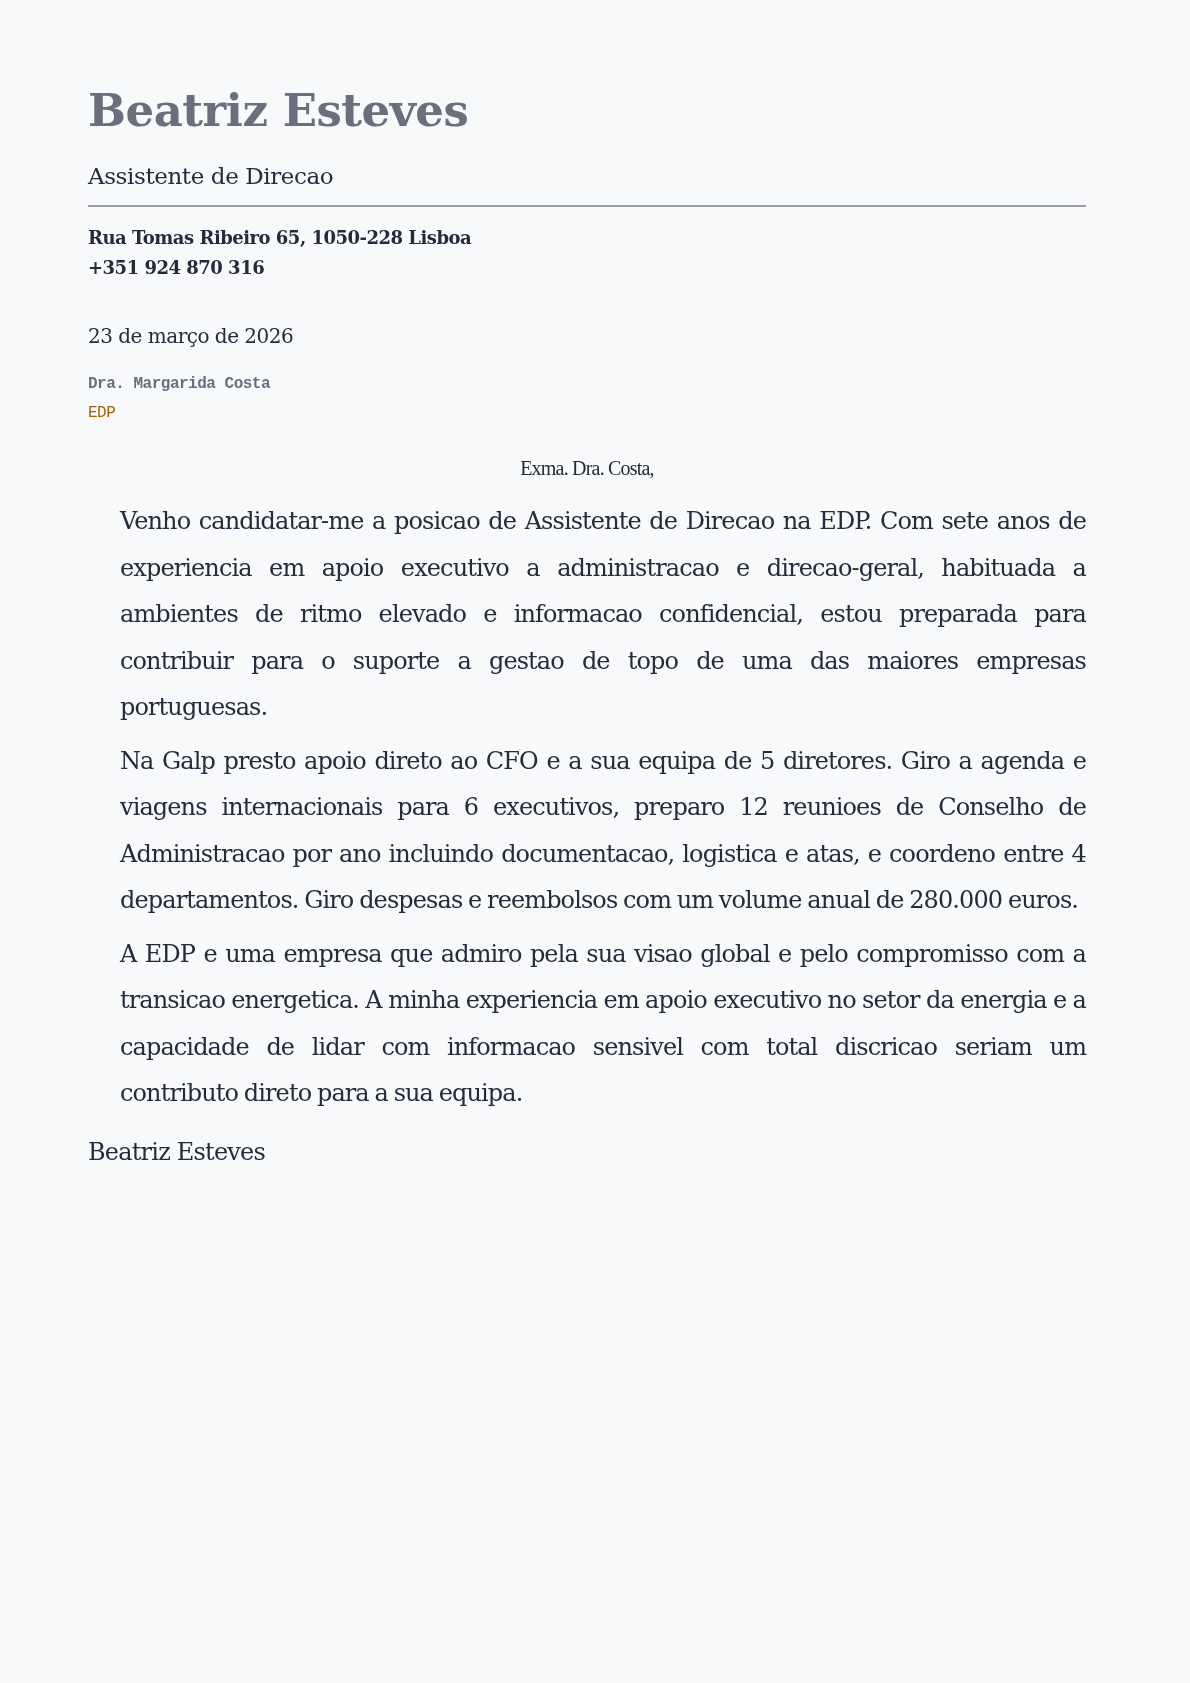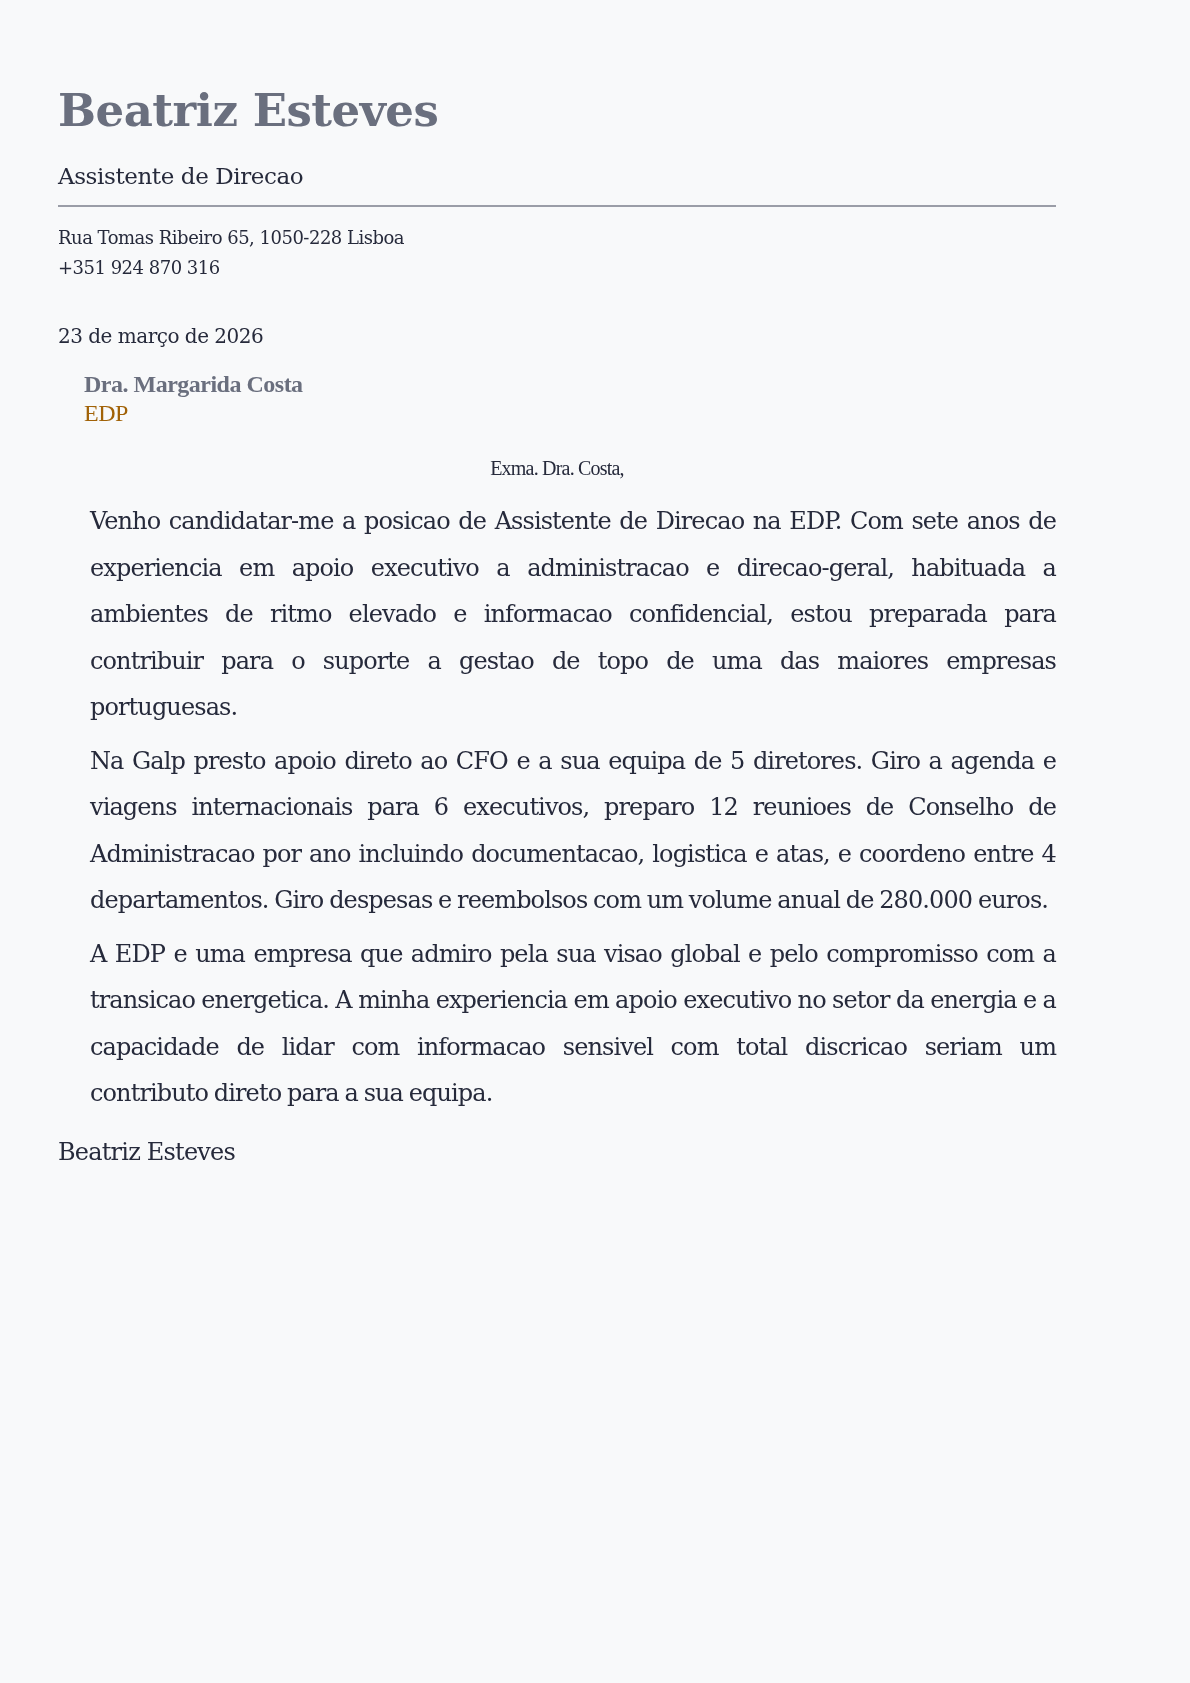--- a/index.html
+++ b/index.html
@@ -9,21 +9,21 @@
     body {
       width: 1190px;
       height: 1683px;
       background: #f8f9fa;
       font-family: "Liberation Serif", "DejaVu Serif", serif;
       color: #262a3b;
       overflow: hidden;
     }
     .page {
       position: relative;
-      padding: 82px 96px 0 58px;
+      padding: 82px 96px 0 88px;
       width: 998px;
     }
     .name {
       font-family: "DejaVu Serif", "Liberation Serif", serif;
       font-weight: bold;
       font-size: 45px;
       line-height: 58px;
       color: #6a6f7e;
       margin: 0;
       letter-spacing: -0.5px;
@@ -41,36 +41,36 @@
       background: #9a9da7;
       margin-top: 13px;
       width: 998px;
     }
     .contact {
       margin-top: 16px;
       font-family: "DejaVu Serif", serif;
       font-size: 18px;
       line-height: 30px;
       letter-spacing: -0.5px;
+      font-weight: bold;
     }
     .contact div { height: 30px; }
     .date {
       margin-top: 38px;
       font-family: "DejaVu Serif", serif;
       font-size: 20px;
       line-height: 30px;
       letter-spacing: -0.5px;
     }
     .recipient {
       margin-top: 16px;
-      font-family: Liberation Serif, serif;
-      font-size: 24px;
+      font-family: Liberation Mono, monospace;
+      font-size: 16px;
       line-height: 34px;
       letter-spacing: -0.5px;
-      margin-left: 26px;
     }
     .recipient .rname {
       font-weight: bold;
       color: #6a6f7e;
       height: 32px;
     }
     .recipient .rcompany {
       color: #a16207;
       height: 30px;
       line-height: 28px;

